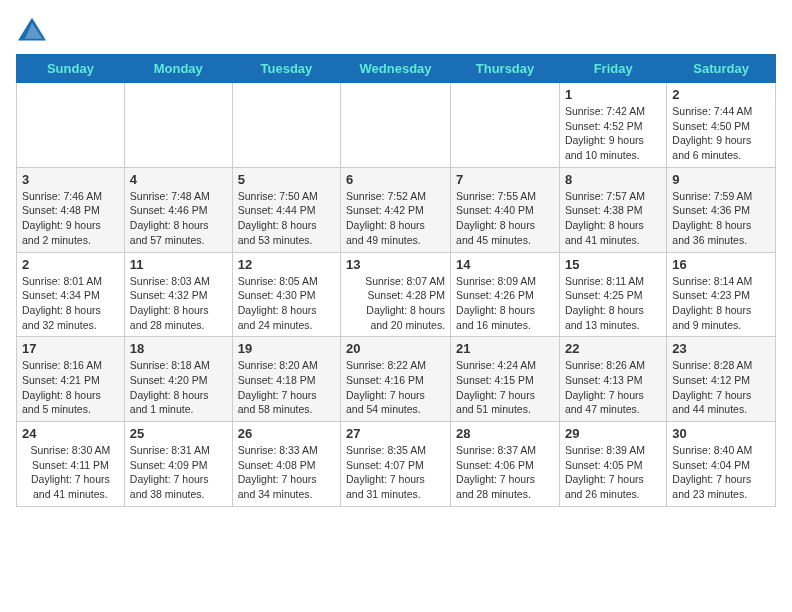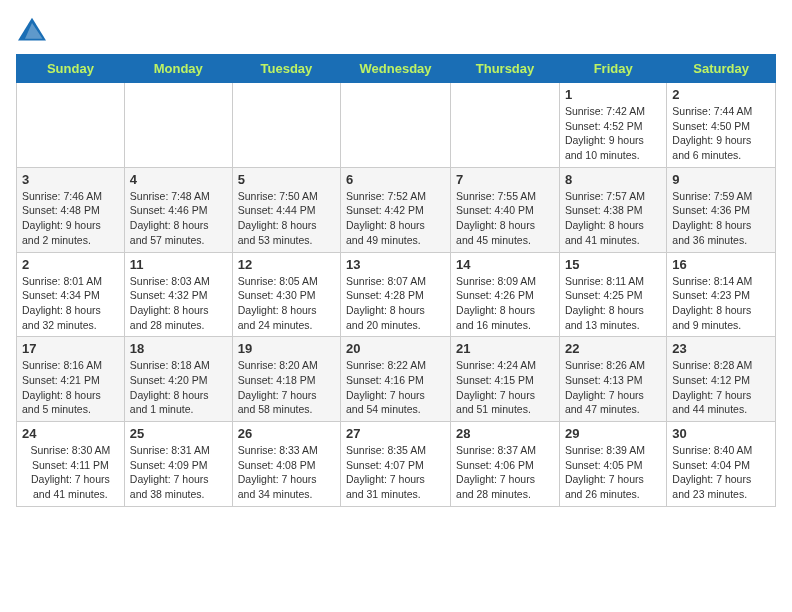--- a/index.html
+++ b/index.html
@@ -51,21 +51,21 @@
     .location {
       font-size: 15px;
       color: #555;
     }
     .calendar {
       width: 100%;
       border-collapse: collapse;
     }
     .calendar th {
       background: #1a6eb5;
-      color: #bef264;
+      color: #5eead4;
       font-size: 13px;
       font-weight: bold;
       padding: 6px 4px;
       border: 1px solid #1a6eb5;
       text-align: center;
     }
     .calendar td {
       border: 1px solid #ccc;
       vertical-align: top;
       padding: 4px 5px;
@@ -222,21 +222,21 @@
         </td>
         <td>
           <span class="day-num">12</span>
           <div class="day-info" style="white-space: pre-line;">Sunrise: 8:05 AM
 Sunset: 4:30 PM
 Daylight: 8 hours
 and 24 minutes.</div>
         </td>
         <td>
           <span class="day-num">13</span>
-          <div class="day-info" style="white-space: pre-line;">Sunrise: 8:07 AM
+          <div class="day-info" style="white-space: pre-line; text-align: right;">Sunrise: 8:07 AM
 Sunset: 4:28 PM
 Daylight: 8 hours
 and 20 minutes.</div>
         </td>
         <td>
           <span class="day-num">14</span>
           <div class="day-info" style="white-space: pre-line;">Sunrise: 8:09 AM
 Sunset: 4:26 PM
 Daylight: 8 hours
 and 16 minutes.</div>

